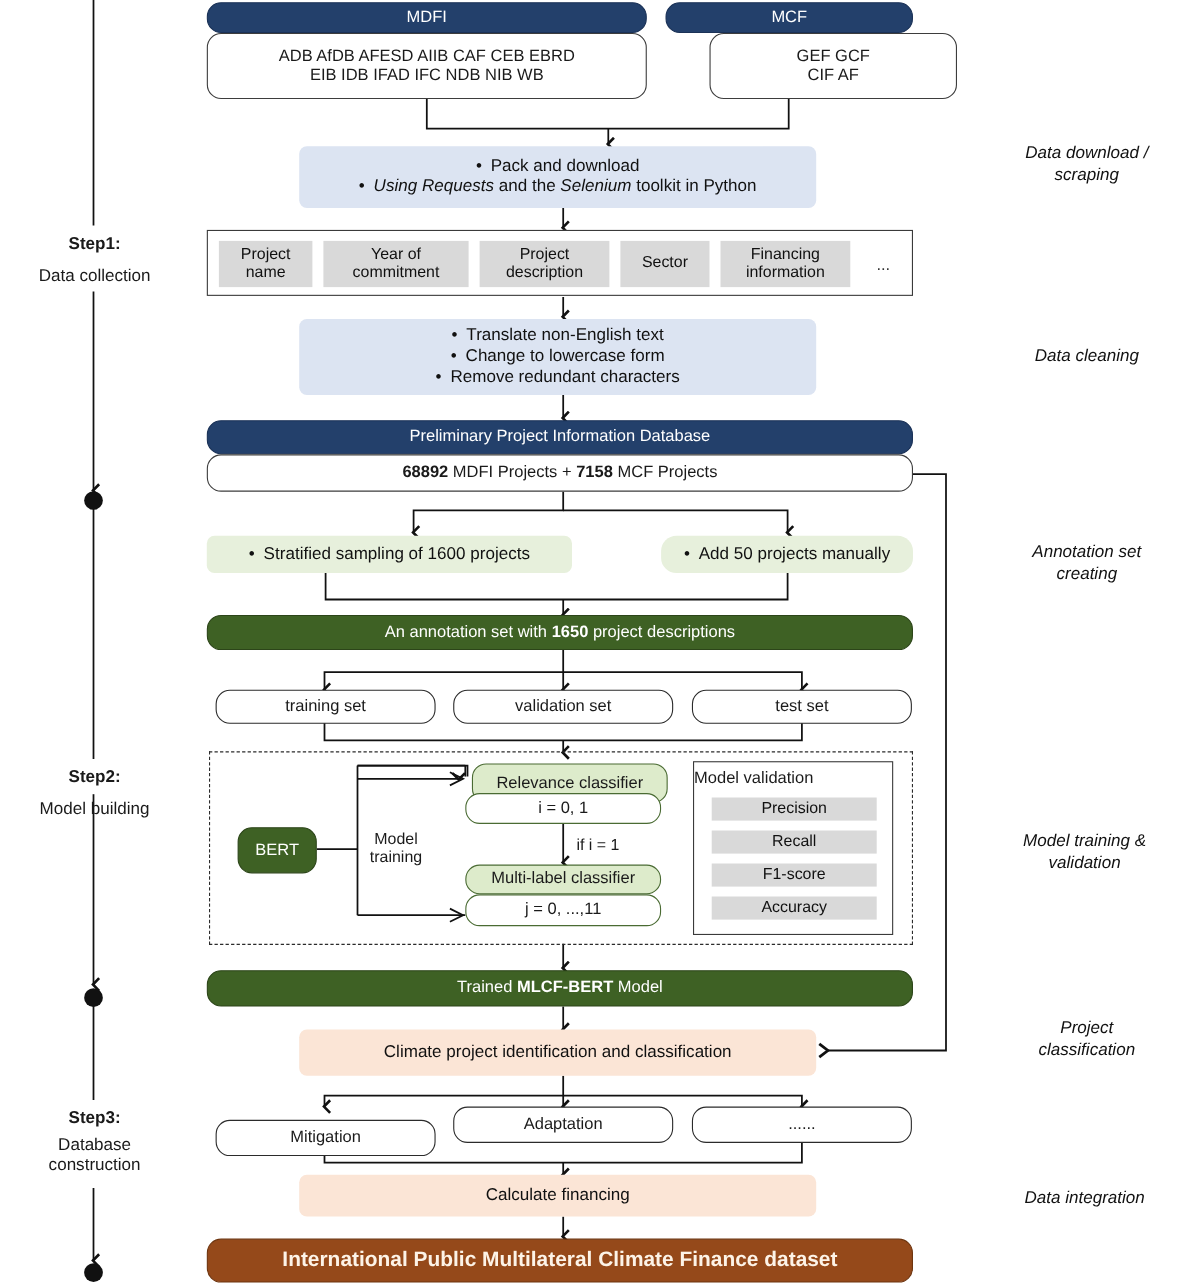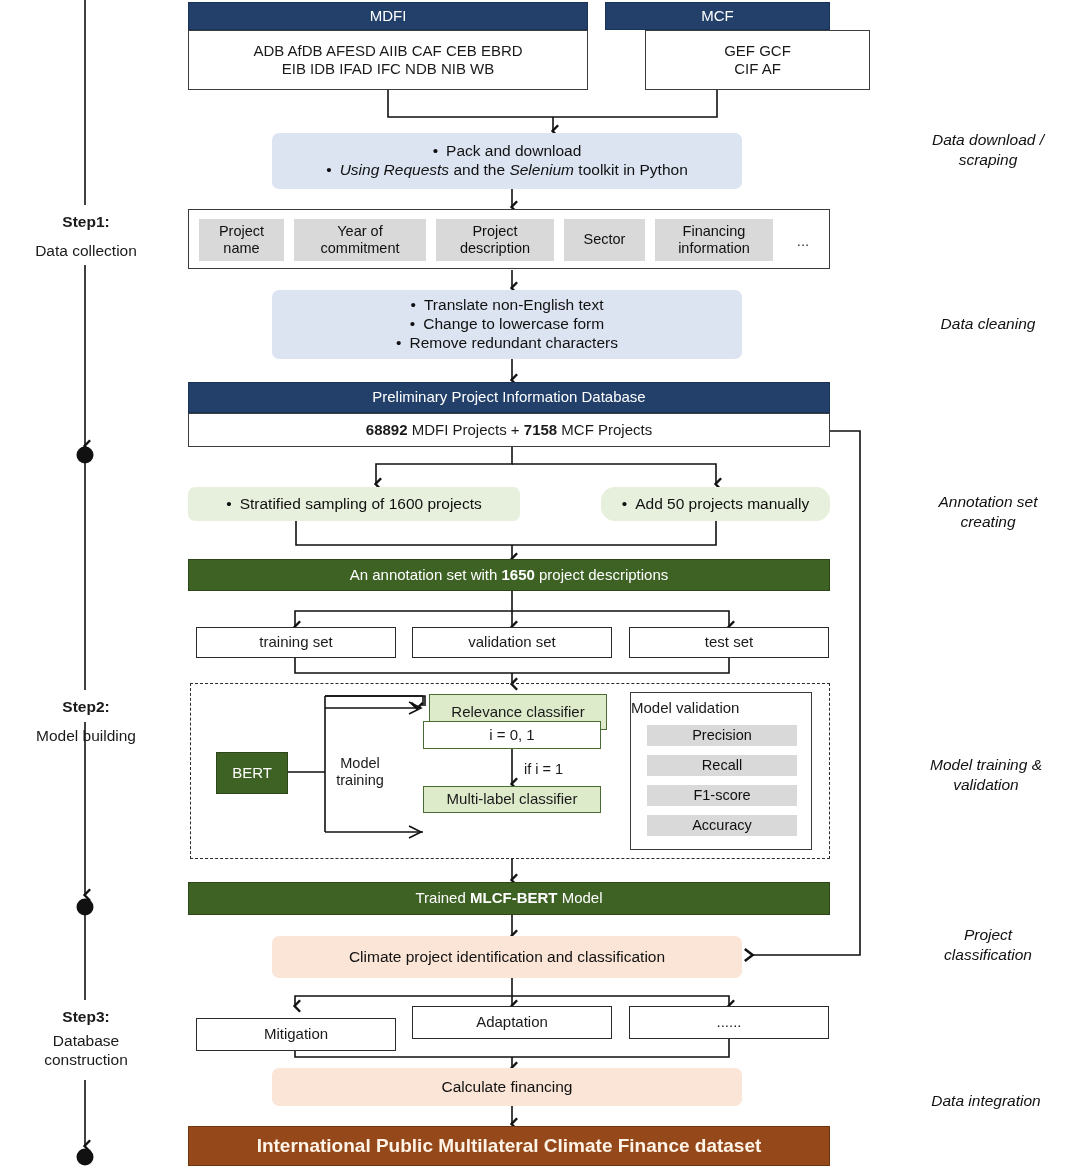--- a/index.html
+++ b/index.html
@@ -9,21 +9,21 @@
     background:#ffffff;
     font-family:"Liberation Sans", sans-serif;
     color:#1a1a1a;
     position:relative;
     overflow:hidden;
   }
   #canvas { position:absolute; inset:0; }
   svg.wires { position:absolute; left:0; top:0; width:1080px; height:1168px; pointer-events:none; }
 
   .node { position:absolute; display:flex; align-items:center; justify-content:center;
-          text-align:center; line-height:1.22; }
+          text-align:center; line-height:1.22;border-radius:13px; }
 
   
   .hdr-navy { background:#23406B; color:#ffffff; border:1px solid #1b3257; font-size:15px; }
   .body-white { background:#ffffff; color:#1a1a1a; border:1px solid #3d3d3d; font-size:15px; }
   .soft-blue { background:#DCE4F2; border-radius:7px; font-size:15.5px; color:#111; }
   .soft-green { background:#E7F0DC; border-radius:7px; font-size:15.5px; color:#111; }
   .soft-peach { background:#FBE5D6; border-radius:7px; font-size:15.5px; color:#111; }
   .solid-green { background:#3E6124; color:#ffffff; border:1px solid #2c4519; font-size:15px; }
   .solid-brown { background:#95491A; color:#fdf3e7; border:1px solid #6e350f; font-size:19px; font-weight:bold; }
   .plain-box { background:#ffffff; border:1.5px solid #2b2b2b; font-size:15px; }
@@ -138,21 +138,21 @@
 
   <div class="right-note" style="left:900px; top:130px; width:176px; white-space:pre-line;">Data download /
 scraping</div>
   <div class="right-note" style="left:900px; top:314px; width:176px; white-space:pre-line;">Data cleaning</div>
   <div class="right-note" style="left:900px; top:492px; width:176px; white-space:pre-line;">Annotation set
 creating</div>
   <div class="right-note" style="left:892px; top:755px; width:188px; white-space:pre-line;">Model training &amp;
 validation</div>
   <div class="right-note" style="left:900px; top:925px; width:176px; white-space:pre-line;">Project
 classification</div>
-  <div class="right-note" style="left:892px; top:1080px; width:188px; white-space:pre-line;margin-top:11px;">Data integration</div>
+  <div class="right-note" style="left:892px; top:1080px; width:188px; white-space:pre-line;">Data integration</div>
 
   <div class="node hdr-navy" style="left:188px; top:2px; width:400px; height:28px;">MDFI</div>
   <div class="node body-white" style="left:188px; top:30px; width:400px; height:60px; flex-direction:column;">
     <span>ADB AfDB AFESD AIIB CAF CEB EBRD</span>
     <span>EIB IDB IFAD IFC NDB NIB WB</span>
   </div>
 
   <div class="node hdr-navy" style="left:605px; top:2px; width:225px; height:28px;">MCF</div>
   <div class="node body-white" style="left:605px; top:30px; width:225px; height:60px; flex-direction:column;margin-left:40px;">
     <span>GEF GCF</span>
@@ -223,20 +223,21 @@
 
   <div style="position:absolute; left:324px; top:755px; width:72px; text-align:center; font-size:14.5px; line-height:1.2; white-space:pre-line;">Model
 training</div>
 
   <div class="node mini-green-hdr" style="left:429px; top:694px; width:178px; height:36px;">Relevance classifier</div>
   <div class="node mini-white" style="left:423px; top:721px; width:178px; height:28px;">i = 0, 1</div>
 
   <div style="position:absolute; left:524px; top:761px; font-size:14.5px;">if i = 1</div>
 
   <div class="node mini-green-hdr" style="left:423px; top:786px; width:178px; height:27px;">Multi-label classifier</div>
+  <div class="node mini-white" style="left:423px; top:813px; width:178px; height:29px;">j = 0, ...,11</div>
 
   <div class="outline-box" style="position:absolute; left:630px; top:692px; width:182px; height:158px;">
     <div style="text-align:left; font-size:15px; padding-top:6px;">Model validation</div>
     <div class="gray-chip" style="position:absolute; left:16px; top:32px; width:150px; height:21px;">Precision</div>
     <div class="gray-chip" style="position:absolute; left:16px; top:62px; width:150px; height:21px;">Recall</div>
     <div class="gray-chip" style="position:absolute; left:16px; top:92px; width:150px; height:21px;">F1-score</div>
     <div class="gray-chip" style="position:absolute; left:16px; top:122px; width:150px; height:21px;">Accuracy</div>
   </div>
 
   <div class="node solid-green" style="left:188px; top:882px; width:642px; height:33px;">

